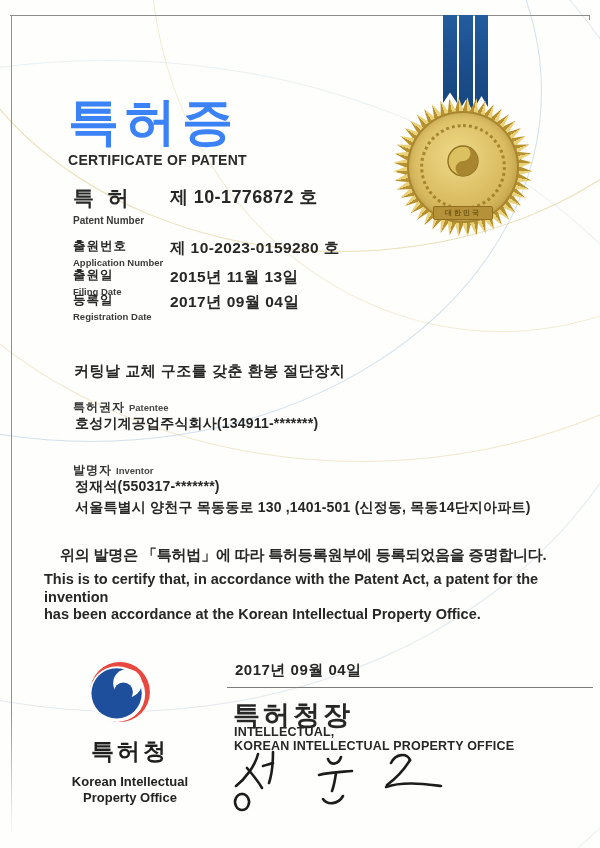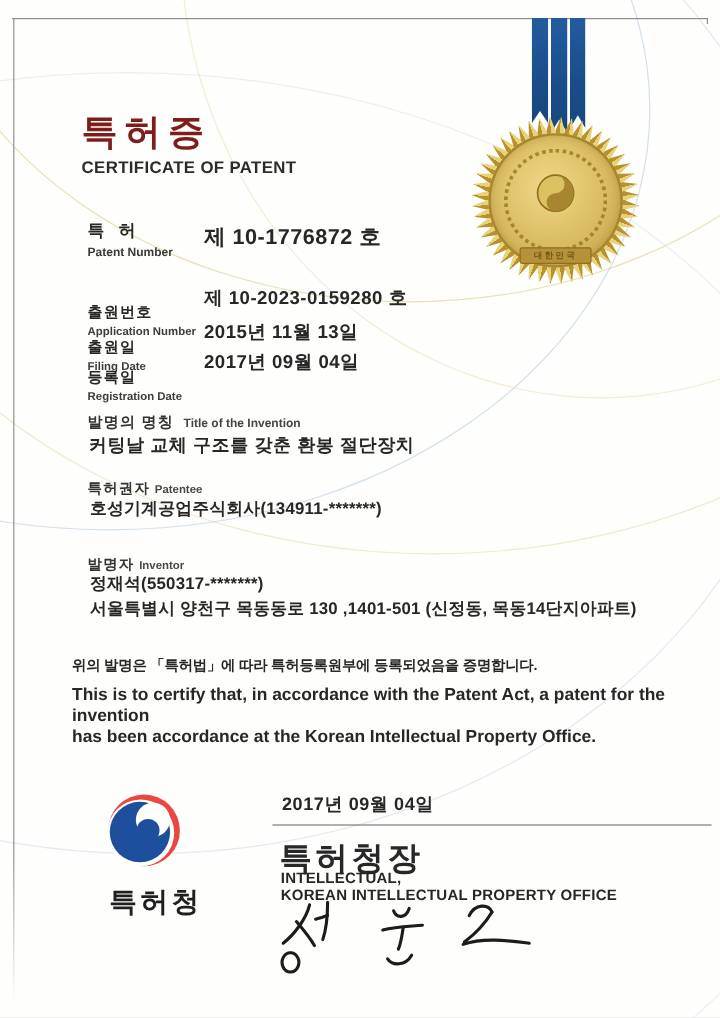--- a/index.html
+++ b/index.html
@@ -36,43 +36,43 @@
     background:radial-gradient(circle at 45% 40%,#efd988 0%,#ddc066 45%,#c3a045 100%);
     box-shadow:inset 0 0 0 2px #a8862f, inset 0 0 10px rgba(120,90,20,.45);}
   .seal-ring{position:absolute;inset:27px;border-radius:50%;border:3px dotted #9c7b28;opacity:.85;}
   .seal-taegeuk{position:absolute;left:50px;top:44px;width:40px;height:40px;}
   .seal-banner{position:absolute;left:50%;bottom:17px;transform:translateX(-50%);
     width:58px;height:12px;background:#b5923a;border:1px solid #8f6f1f;border-radius:2px;
     font-size:7px;font-weight:700;color:#6e5514;letter-spacing:2px;
     display:flex;align-items:center;justify-content:center;}
   
   .title-block{position:absolute;left:68px;top:96px;}
-  .title-ko{font-size:30px;font-weight:800;letter-spacing:6px;line-height:1;color:#7f1d1d;}
+  .title-ko{font-size:51px;font-weight:800;letter-spacing:6px;line-height:1;color:#3b82f6;}
   .title-en{font-size:14px;font-weight:700;letter-spacing:.3px;margin-top:5px;color:#2b2b2b;}
   
   .pn-label{position:absolute;left:73px;top:184px;}
-  .pn-label .ko{font-size:14px;font-weight:700;letter-spacing:4px;}
+  .pn-label .ko{font-size:21px;font-weight:700;letter-spacing:4px;}
   .pn-label .en{font-size:10px;font-weight:700;color:#3a3a3a;margin-top:3px;}
   .pn-value{position:absolute;left:170px;top:185px;font-size:18px;font-weight:700;letter-spacing:.4px;}
   
-  .meta-row{position:absolute;left:73px;margin-top:14px;}
+  .meta-row{position:absolute;left:73px;}
   .meta-row .ko{font-size:12.5px;font-weight:700;letter-spacing:1px;}
   .meta-row .en{font-size:9.5px;font-weight:700;color:#3c3c3c;margin-top:2px;}
   .meta-value{position:absolute;left:170px;font-size:15.5px;font-weight:700;letter-spacing:.4px;}
   
   .inv-label{position:absolute;left:73px;top:344px;font-size:12.5px;font-weight:600;letter-spacing:1px;color:#333;}
   .inv-label .en{font-size:10px;font-weight:600;color:#444;margin-left:8px;letter-spacing:0;}
   .inv-title{position:absolute;left:74px;top:362px;font-size:15px;font-weight:700;letter-spacing:.5px;}
   
   .party-label{position:absolute;left:73px;font-size:12px;font-weight:600;letter-spacing:1px;color:#333;}
   .party-label .en{font-size:9.5px;font-weight:600;color:#474747;margin-left:4px;letter-spacing:0;}
   .party-text{position:absolute;left:75px;font-size:14px;font-weight:700;line-height:21px;letter-spacing:.2px;}
   
-  .stmt-ko{position:absolute;left:60px;top:546px;width:500px;font-size:12px;font-weight:700;letter-spacing:-.2px;}
-  .stmt-en{position:absolute;left:60px;top:571px;width:505px;font-size:14.5px;font-weight:700;line-height:17.5px;}
+  .stmt-ko{position:absolute;left:60px;top:546px;width:500px;font-size:15px;font-weight:700;letter-spacing:-.2px;}
+  .stmt-en{position:absolute;left:44px;top:571px;width:505px;font-size:14.5px;font-weight:700;line-height:17.5px;}
   
   .issue-date{position:absolute;left:235px;top:661px;font-size:15px;font-weight:600;letter-spacing:.5px;}
   .issue-line{position:absolute;left:227px;top:687px;width:366px;height:1px;background:#7d7d7d;}
   .kipo-head{position:absolute;left:233px;top:697px;font-size:27px;font-weight:700;letter-spacing:3px;}
   .comm1{position:absolute;left:234px;top:725px;font-size:12.5px;font-weight:800;letter-spacing:.2px;}
   .comm2{position:absolute;left:234px;top:739px;font-size:12.5px;font-weight:800;letter-spacing:.2px;}
   .signature{position:absolute;left:228px;top:748px;width:220px;height:70px;}
   
   .gov-logo{position:absolute;left:86px;top:658px;width:68px;height:68px;}
   .agency-block{position:absolute;left:55px;top:736px;width:150px;text-align:center;}
@@ -131,23 +131,20 @@
     <div class="en">Filing Date</div>
   </div>
   <div class="meta-value" style="top:267px">2015년  11월  13일</div>
 
   <div class="meta-row" style="top:292px">
     <div class="ko">등록일</div>
     <div class="en">Registration Date</div>
   </div>
   <div class="meta-value" style="top:292px">2017년  09월  04일</div>
 
-  <div class="inv-label">
-    <span>발명의 명칭</span><span class="en">Title of the Invention</span>
-  </div>
   <div class="inv-title">커팅날 교체 구조를 갖춘 환봉 절단장치</div>
 
   <div class="party-label" style="top:399px">
     <span>특허권자</span><span class="en">Patentee</span>
   </div>
   <div class="party-text" style="top:413px">
     <div>호성기계공업주식회사(134911-*******)</div>
   </div>
 
   <div class="party-label" style="top:462px">
@@ -190,16 +187,18 @@
   <svg class="gov-logo" viewBox="0 0 100 100">
     <circle cx="50" cy="50" r="44" fill="#e8483f"></circle>
     <circle cx="46" cy="53" r="41" fill="#fefefc"></circle>
     <circle cx="45" cy="52" r="37" fill="#1d4f9c"></circle>
     <circle cx="61" cy="37" r="21" fill="#fefefc"></circle>
     <circle cx="55" cy="50" r="14" fill="#1d4f9c"></circle>
   </svg>
   <div class="agency-block">
     <div class="agency-ko">특허청</div>
     <div class="agency-en">
+      <div>Korean Intellectual</div>
+      <div>Property Office</div>
     </div>
   </div>
 
 </div>
 
 </body></html>

